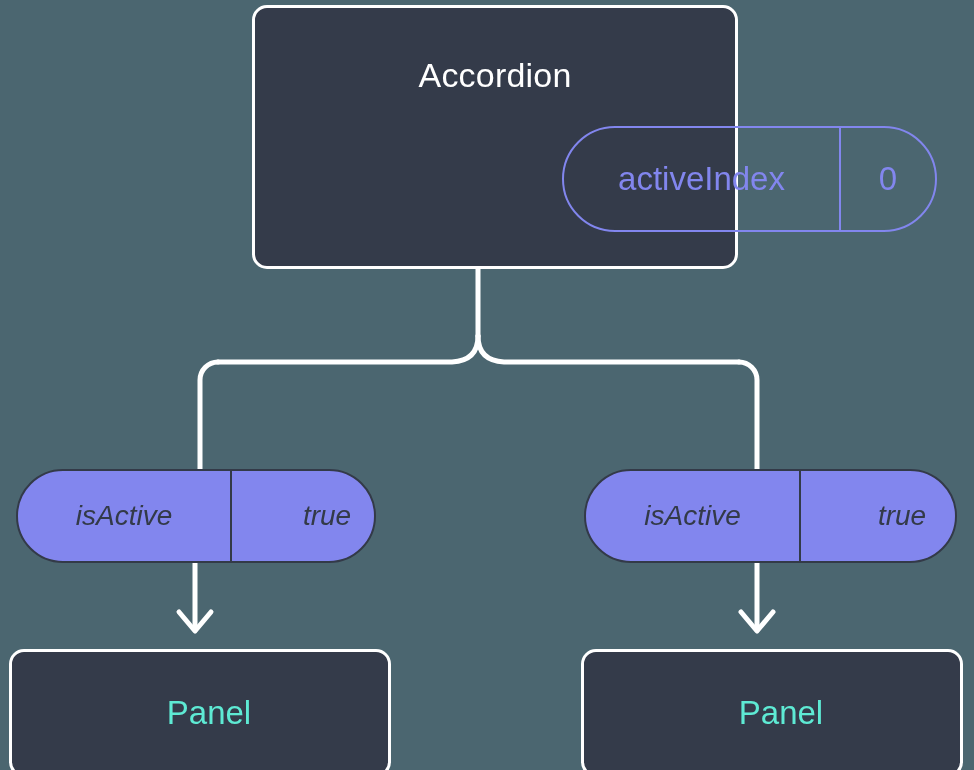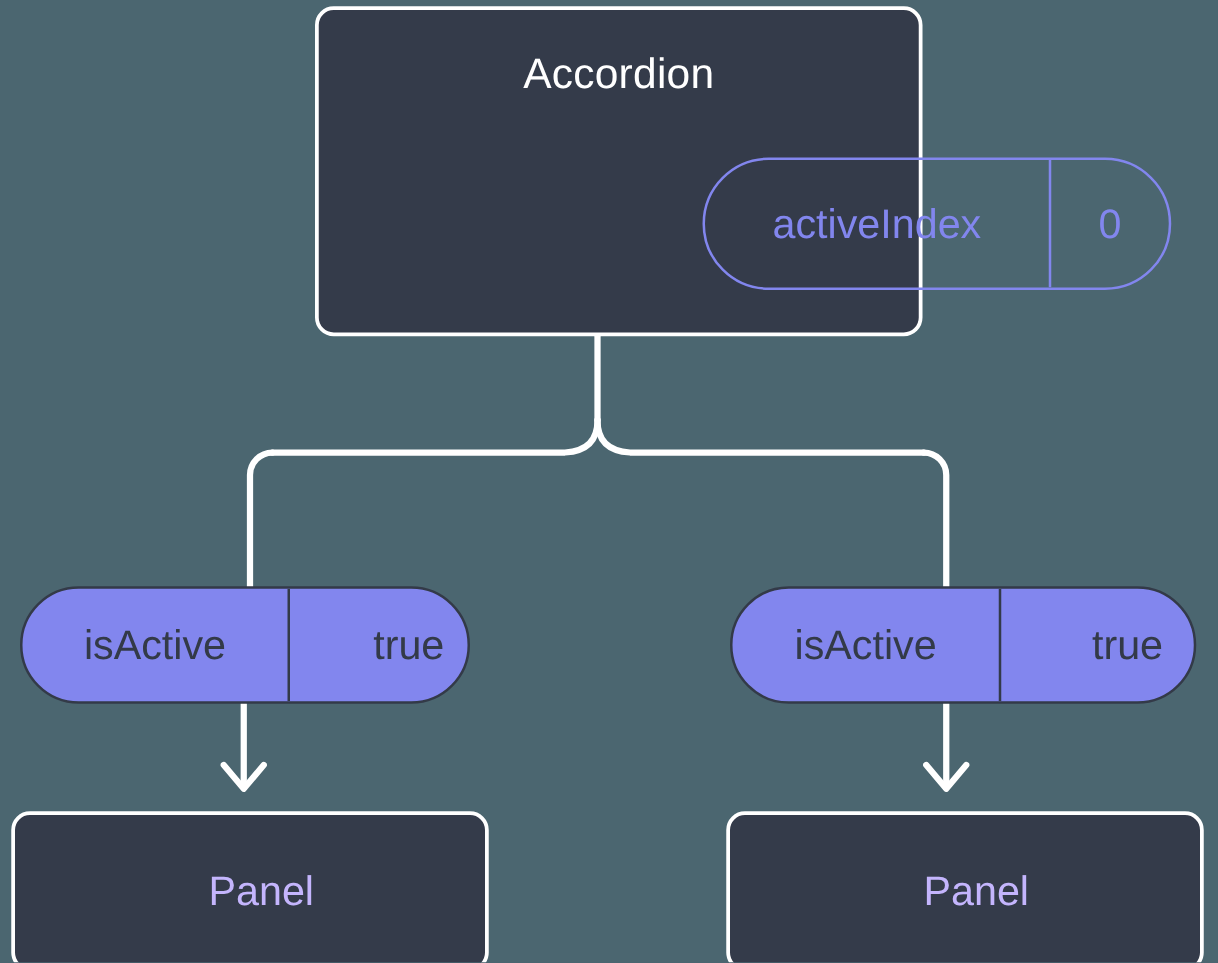--- a/index.html
+++ b/index.html
@@ -50,21 +50,21 @@
     right: 0;
     text-align: center;
     color: #ffffff;
     font-size: 34px;
     font-weight: 400;
     letter-spacing: 0.2px;
     white-space: nowrap;
   }
 
   #accordion-title {
-    top: 32px;
+    top: 48px;
     text-align: center;
   }
 
   
   .pill {
     position: absolute;
     box-sizing: border-box;
     display: flex;
     align-items: stretch;
     border-radius: 999px;
@@ -111,23 +111,24 @@
     border-radius: 999px;
     background: #8286ee;
     overflow: hidden;
   }
   .prop-pill .pill-key,
   .prop-pill .pill-val {
     display: flex;
     align-items: center;
     justify-content: center;
     color: #333a48;
-    font-size: 33px;
-    white-space: nowrap;
-    box-sizing: border-box;
+    font-size: 28px;
+    white-space: nowrap;
+    box-sizing: border-box;
+    font-style: italic;
   }
   .prop-pill .pill-key {
     border-right: 2px solid #333a48;
   }
   .prop-pill .pill-val {
     flex: 1;
     margin-left: 48px;
   }
 
   #prop-pill-left {
@@ -156,21 +157,21 @@
     top: 649px;
     width: 382px;
     height: 128px;
   }
   .panel-label {
     position: absolute;
     left: 18px;
     right: 0;
     top: 42px;
     text-align: center;
-    color: #c4b5fd;
+    color: #5eead4;
     font-size: 33px;
     white-space: nowrap;
   }
 </style>
 </head>
 <body>
 
 <div id="canvas">
 
   <svg id="wires" viewBox="0 0 974 770" width="974" height="770" xmlns="http://www.w3.org/2000/svg">

